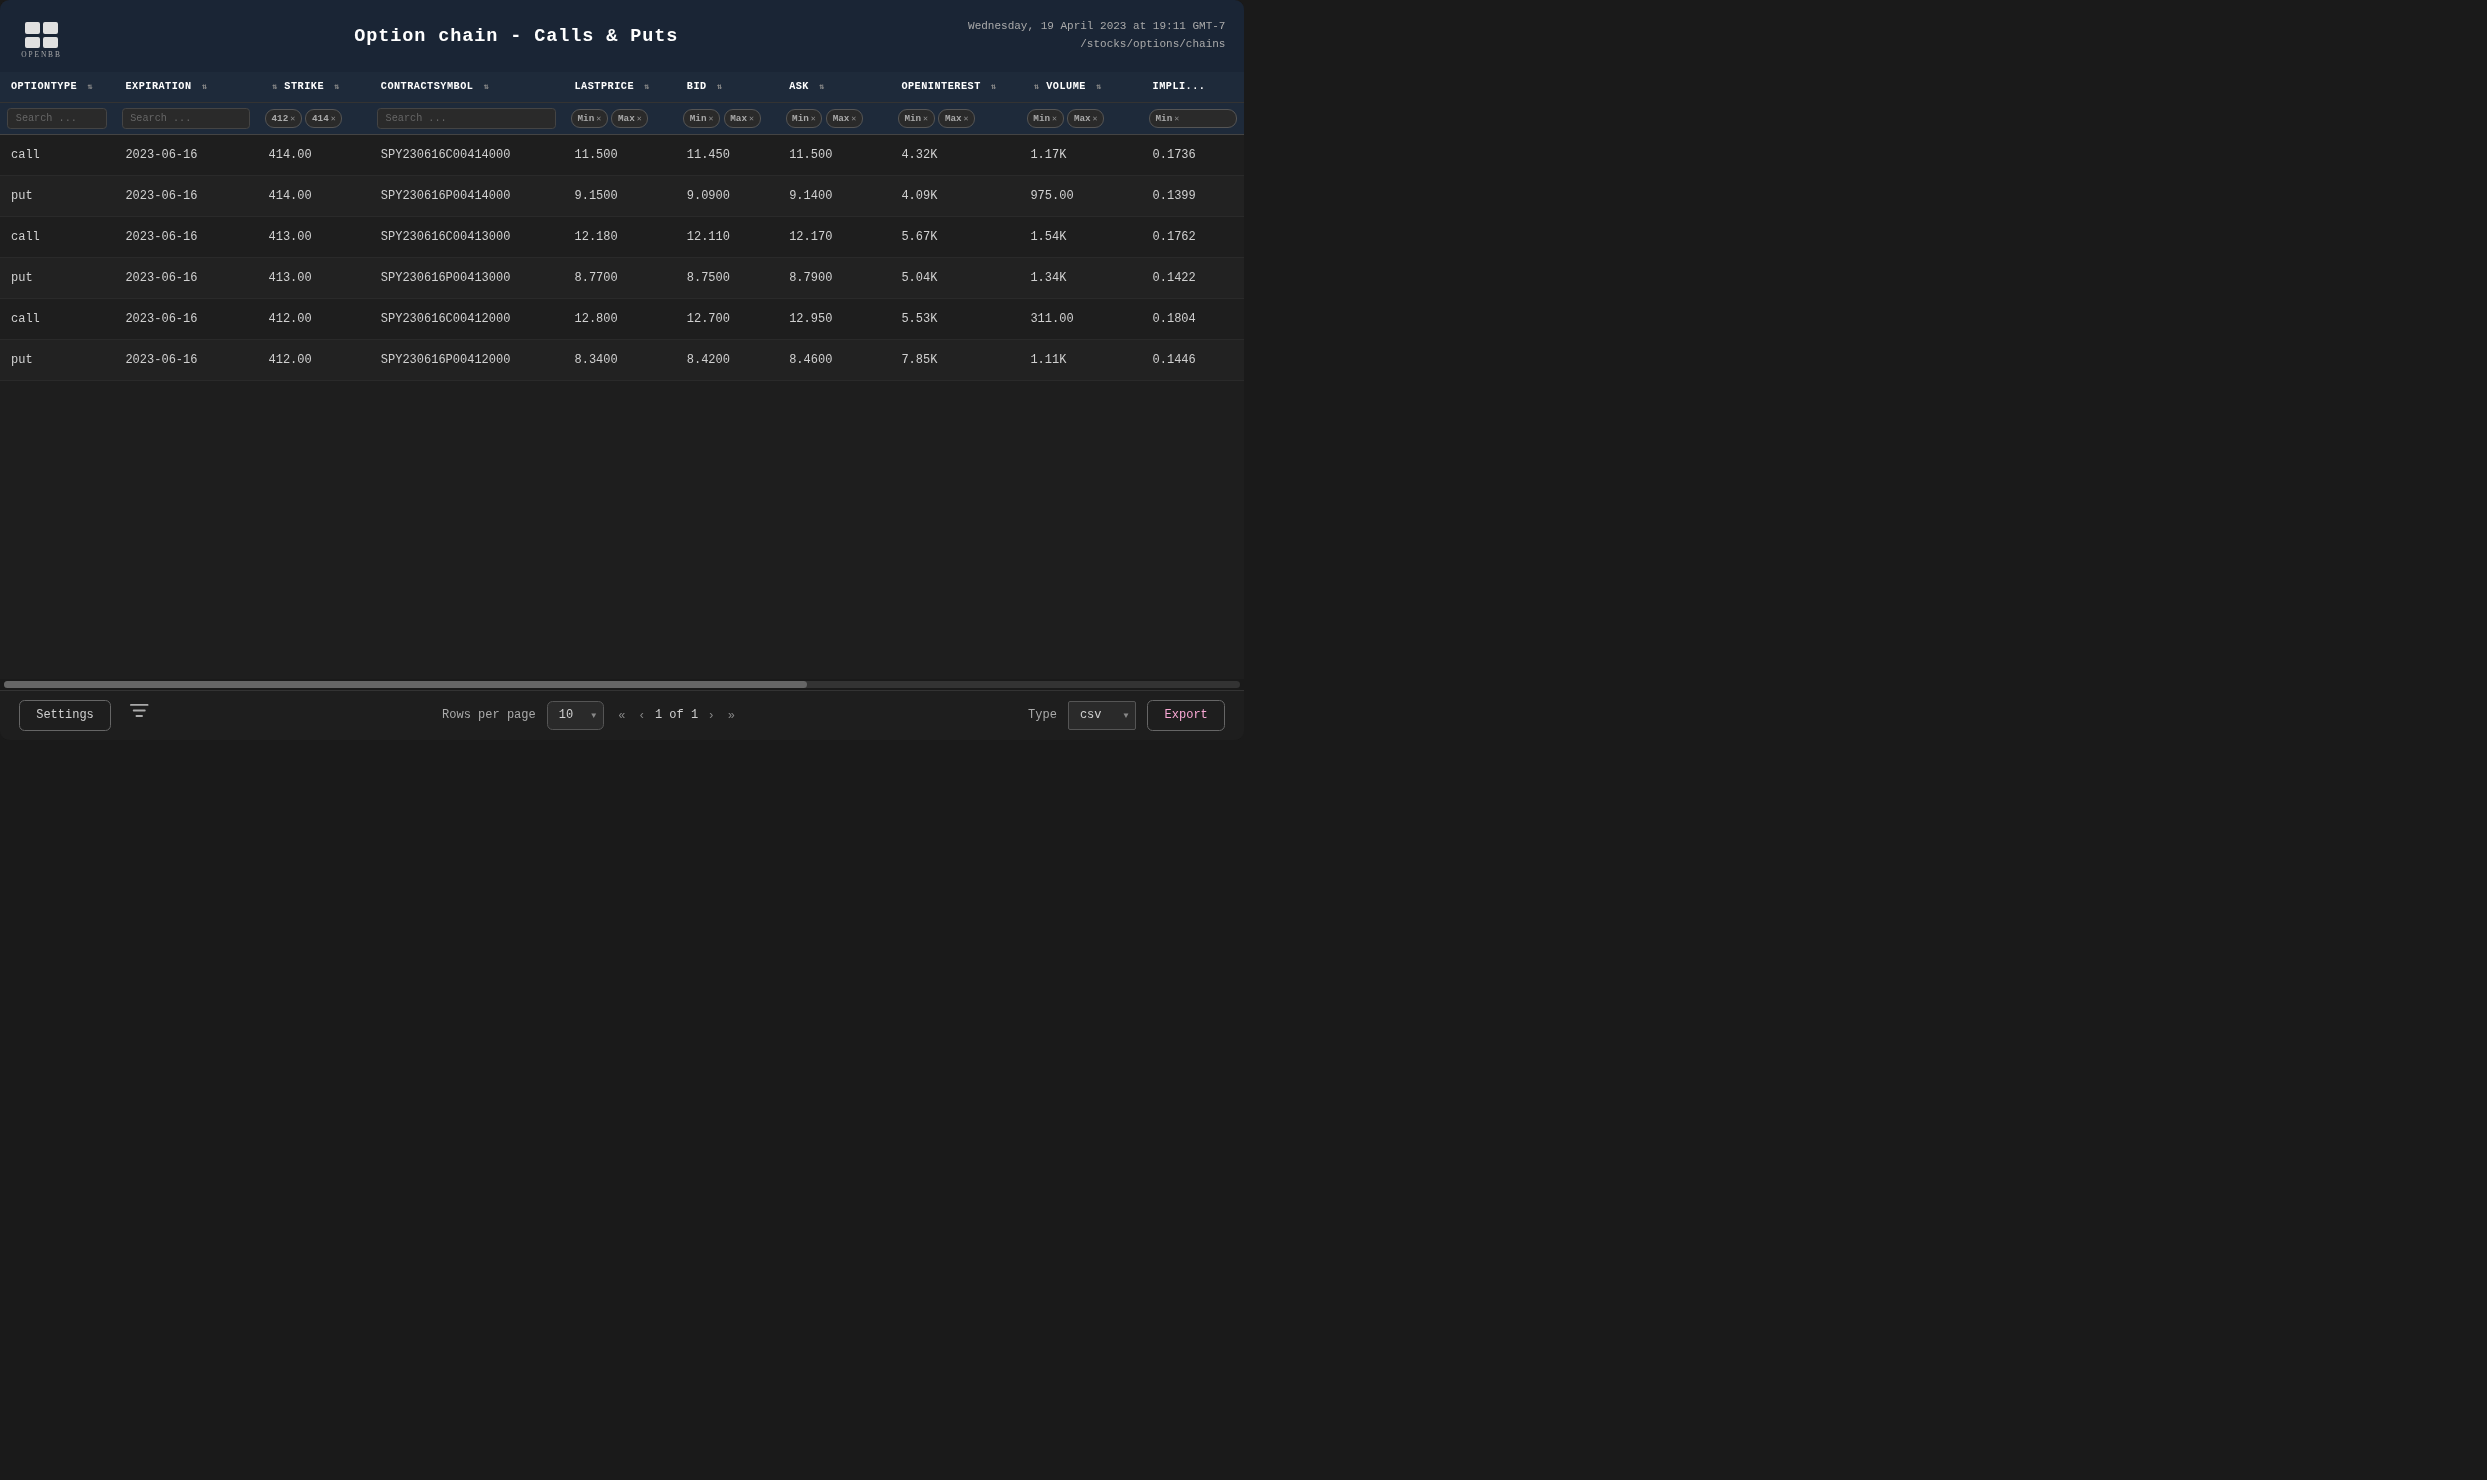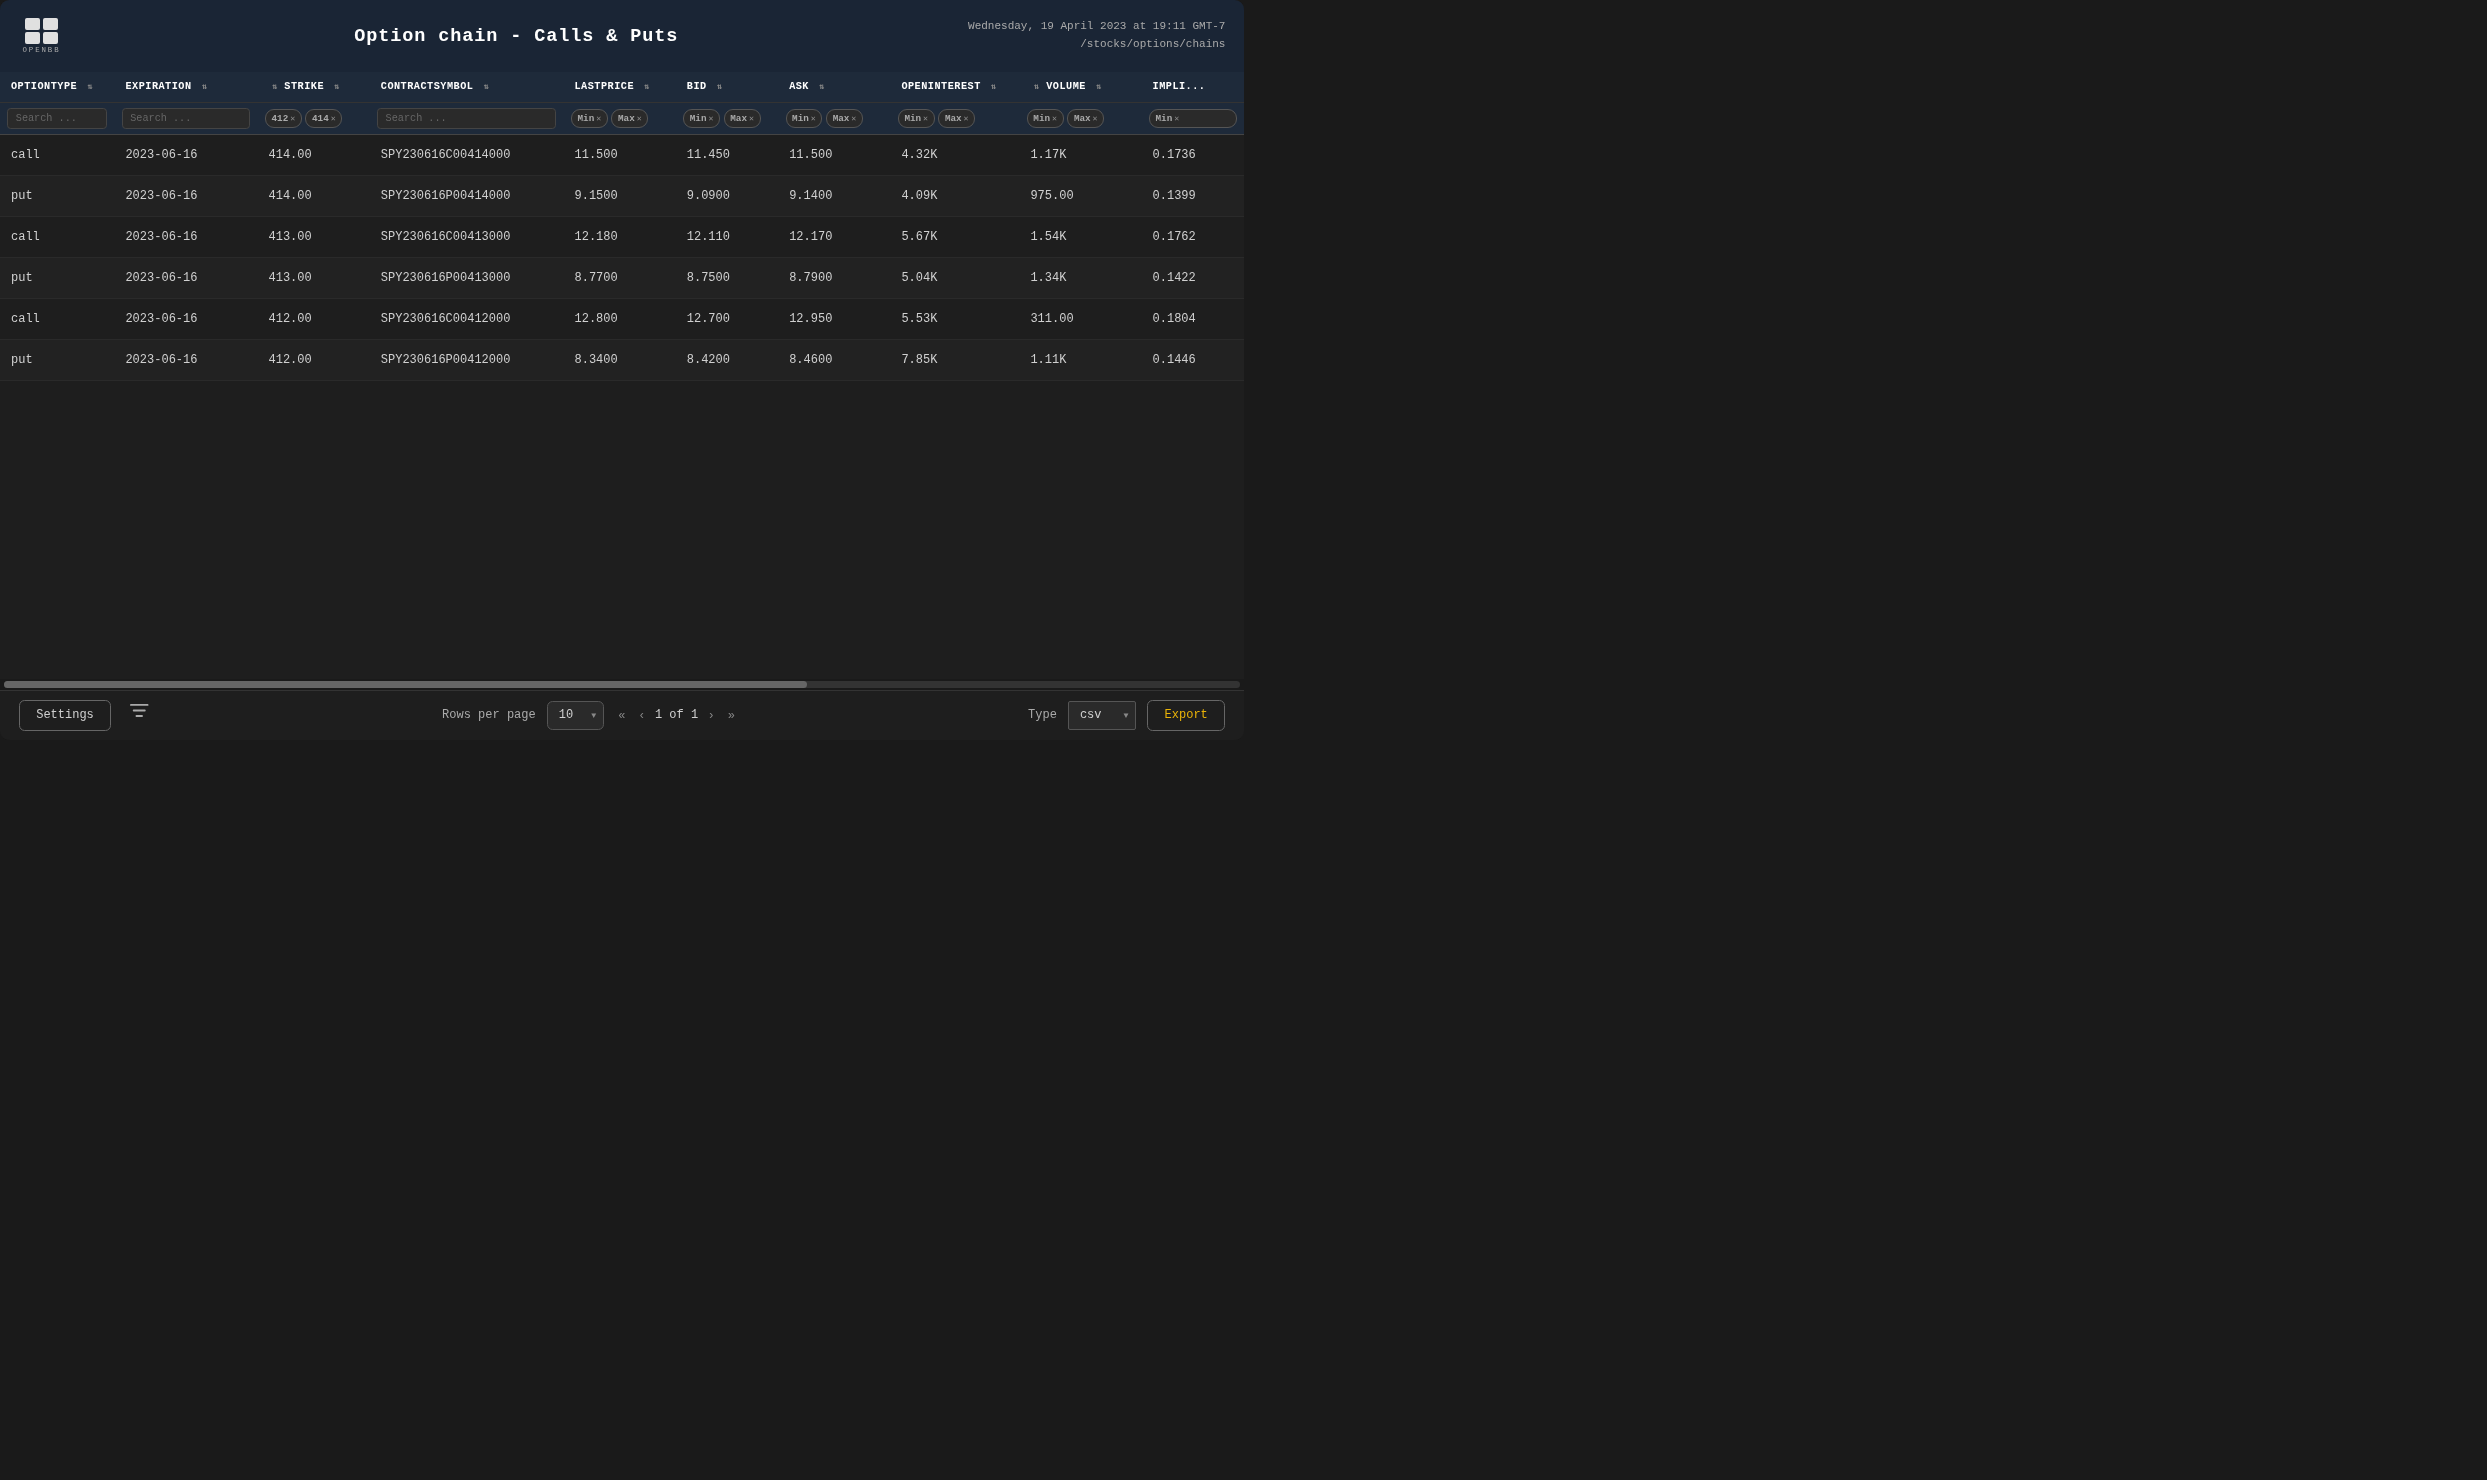--- a/index.html
+++ b/index.html
@@ -58,21 +58,22 @@
     .logo {
       display: flex;
       align-items: center;
     }
     .logo-icon {
       width: 46px;
       height: 46px;
       display: flex;
       flex-direction: column;
       align-items: center;
-      justify-content: center;
+      justify-content: flex-end;
+      font-family: Liberation Serif, serif;
     }
     .logo-squares {
       display: grid;
       grid-template-columns: 1fr 1fr;
       gap: 2.8px;
       width: 33px;
       height: 26px;
     }
     .logo-square {
       background: #e0e0e0;
@@ -310,21 +311,21 @@
       top: 50%;
       transform: translateY(-50%);
       font-size: 8.3px;
       color: #888;
       pointer-events: none;
     }
     .btn-export {
       background: transparent;
       border: 0.9px solid #666;
       border-radius: 5.6px;
-      color: #eab308;
+      color: #f9a8d4;
       font-size: 12px;
       font-family: 'Courier New', Courier, monospace;
       padding: 7.4px 16.7px;
       cursor: pointer;
       text-align: right;
     }
     .col-optiontype { width: 93px; margin-left: 44px; }
     .col-expiration { width: 130px; }
     .col-strike { width: 102px; }
     .col-contractsymbol { width: 176px; }

